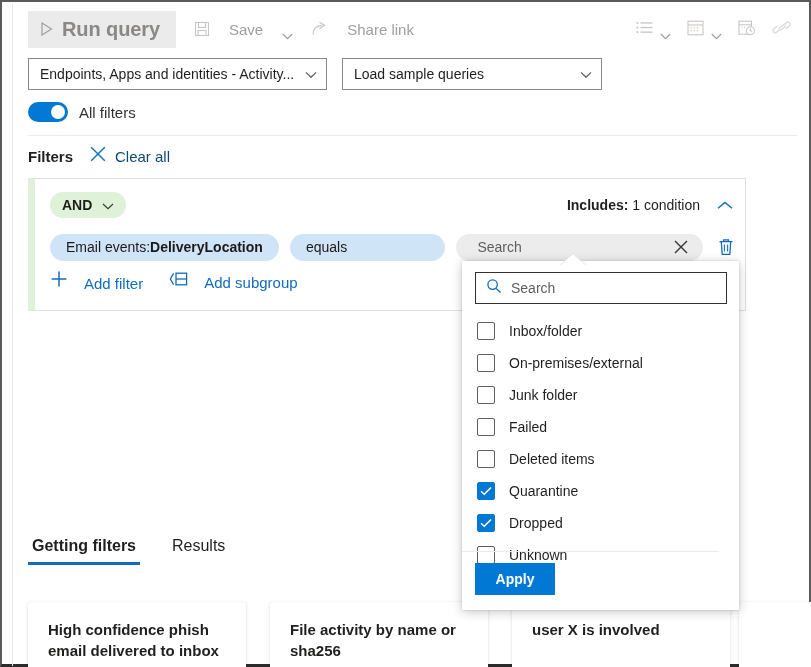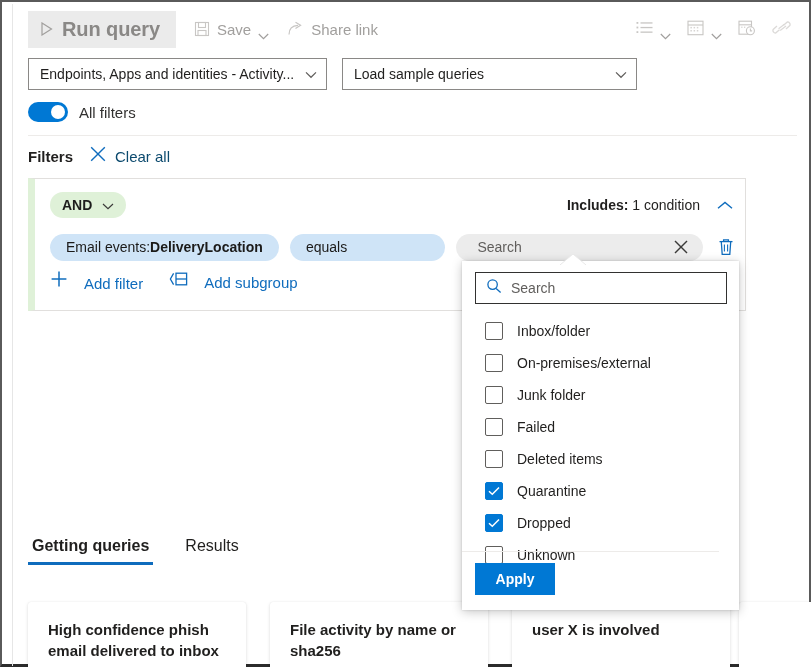--- a/index.html
+++ b/index.html
@@ -74,21 +74,21 @@
     border-top: 7px solid transparent;
     border-bottom: 7px solid transparent;
   }
   .tri-outline {
     width: 13px; height: 14px;
     display: block;
   }
   .tb-item {
     display: flex;
     align-items: center;
-    gap: 7px;
+    gap: 19px;
     margin-left: 18px;
     color: #a19f9d;
     font-size: 15px;
     cursor: default;
   }
   .tb-item .icon { display: flex; align-items: center; }
   .chev {
     width: 11px; height: 7px;
     display: inline-block;
   }
@@ -115,21 +115,21 @@
     background: #ffffff;
     display: flex;
     align-items: center;
     padding: 0 9px 0 11px;
     font-size: 14px;
     color: #201f1e;
     cursor: default;
   }
   .combo .txt { flex: 1; white-space: nowrap; overflow: hidden; }
   .combo-scope { margin-left: 15px; width: 299px; }
-  .combo-sample { margin-left: 15px; width: 295px; }
+  .combo-sample { margin-left: 15px; width: 260px; }
   .combo .cchev { margin-left: 10px; }
 
   
   .filters-toggle-row {
     position: absolute;
     left: 26px; top: 100px;
     display: flex;
     align-items: center;
     gap: 11px;
   }
@@ -312,21 +312,21 @@
     display: flex;
     align-items: center;
     padding-left: 10px;
     gap: 9px;
     background: #fff;
     cursor: text;
   }
   .callout-search .ph { font-size: 14px; color: #605e5c; }
   .opt-list {
     position: absolute;
-    left: 8px; top: 54px;
+    left: 0; top: 54px;
     width: 306px;
     height: 236px;
   }
   .opt {
     height: 32px;
     display: flex;
     align-items: center;
     padding-left: 15px;
     gap: 14px;
     cursor: pointer;
@@ -638,21 +638,21 @@
             <line x1="7" y1="8" x2="17.6" y2="8" stroke="#0f6cbd" stroke-width="1.3"></line>
           </svg>
         </span>
         <span class="lbl">Add subgroup</span>
       </div>
     </div>
   </div>
 
   <div class="tabs">
     <div class="tab active">
-      <span>Getting queries</span>
+      <span>Getting filters</span>
     </div>
     <div class="tab second">
       <span>Results</span>
     </div>
   </div>
 
   <div class="cards">
     <div class="card card1">
       <div class="ctitle">High confidence phish email delivered to inbox</div>
     </div>

